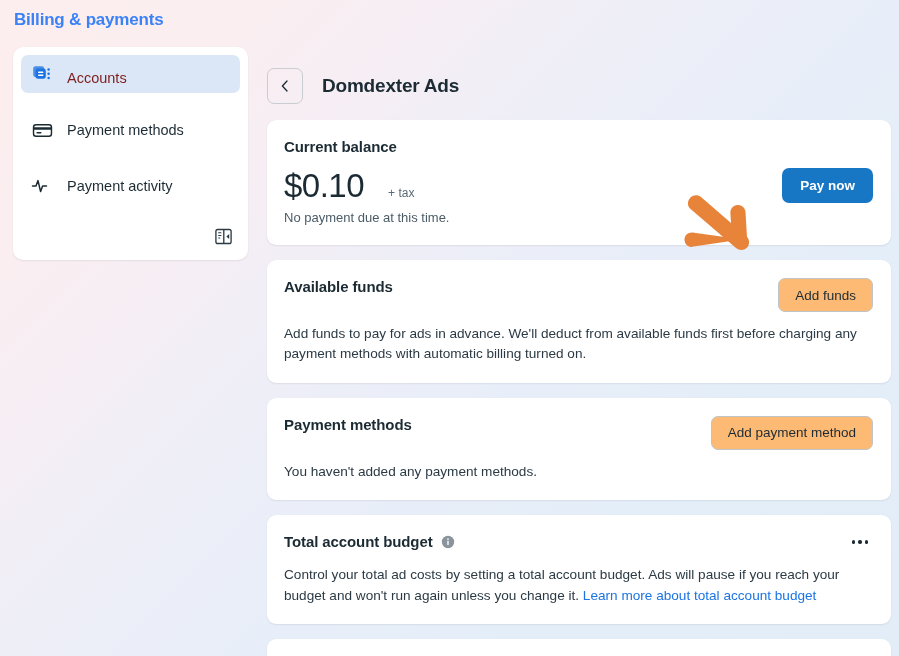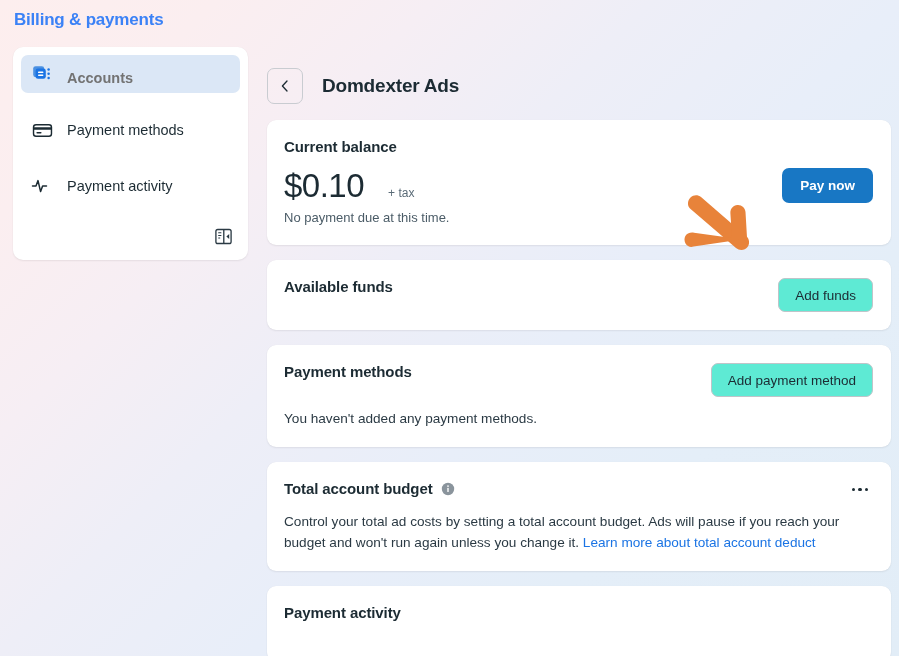--- a/index.html
+++ b/index.html
@@ -58,22 +58,22 @@
     cursor: pointer;
     font-size: 14.5px;
     color: #1c2b33;
     margin-bottom: 18px;
   }
   .side-item .label { font-weight: 400; }
   .side-item.active {
     background: #dbe7f6;
   }
   .side-item.active .label {
-    color: #737373;
-    font-weight: 700;
+    color: #7f1d1d;
+    font-weight: 400;
     margin-top: 7px;
   }
   .side-icon {
     width: 22px; height: 22px;
     display: flex; align-items: center; justify-content: center;
     flex: 0 0 22px;
   }
   .collapse-btn {
     position: absolute;
     right: 13px;
@@ -191,21 +191,21 @@
   .btn-primary {
     background: #1877c4;
     color: #ffffff;
     border: none;
     font-weight: 600;
     height: 35px;
     padding: 0 18px;
     text-align: right;
   }
   .btn-secondary {
-    background: #5eead4;
+    background: #fdba74;
     color: #1c2b33;
     border: 1px solid #bfc4c9;
     font-weight: 400;
   }
 
   .link {
     color: #1b74e4;
     text-decoration: none;
     cursor: pointer;
   }
@@ -332,20 +332,21 @@
     <div class="pay-now-wrap">
       <button class="btn btn-primary">Pay now</button>
     </div>
   </div>
 
   <div class="card">
     <div class="card-head">
       <div class="card-title">Available funds</div>
       <button class="btn btn-secondary">Add funds</button>
     </div>
+    <div class="card-body">Add funds to pay for ads in advance. We'll deduct from available funds first before charging any payment methods with automatic billing turned on.</div>
   </div>
 
   <div class="card">
     <div class="card-head">
       <div class="card-title">Payment methods</div>
       <button class="btn btn-secondary">Add payment method</button>
     </div>
     <div class="card-body">You haven't added any payment methods.</div>
   </div>
 
@@ -361,21 +362,21 @@
           </svg>
         </span>
       </div>
       <div class="dots-btn">
         <i></i>
           <i></i>
           <i></i>
       </div>
     </div>
     <div class="card-body">
-      <span>Control your total ad costs by setting a total account budget. Ads will pause if you reach your budget and won't run again unless you change it. </span><a class="link">Learn more about total account deduct</a>
+      <span>Control your total ad costs by setting a total account budget. Ads will pause if you reach your budget and won't run again unless you change it. </span><a class="link">Learn more about total account budget</a>
     </div>
   </div>
 
   <div class="card activity-card">
     <div class="card-title">Payment activity</div>
   </div>
 
 </div>
 
 <div class="annotation-arrow">

